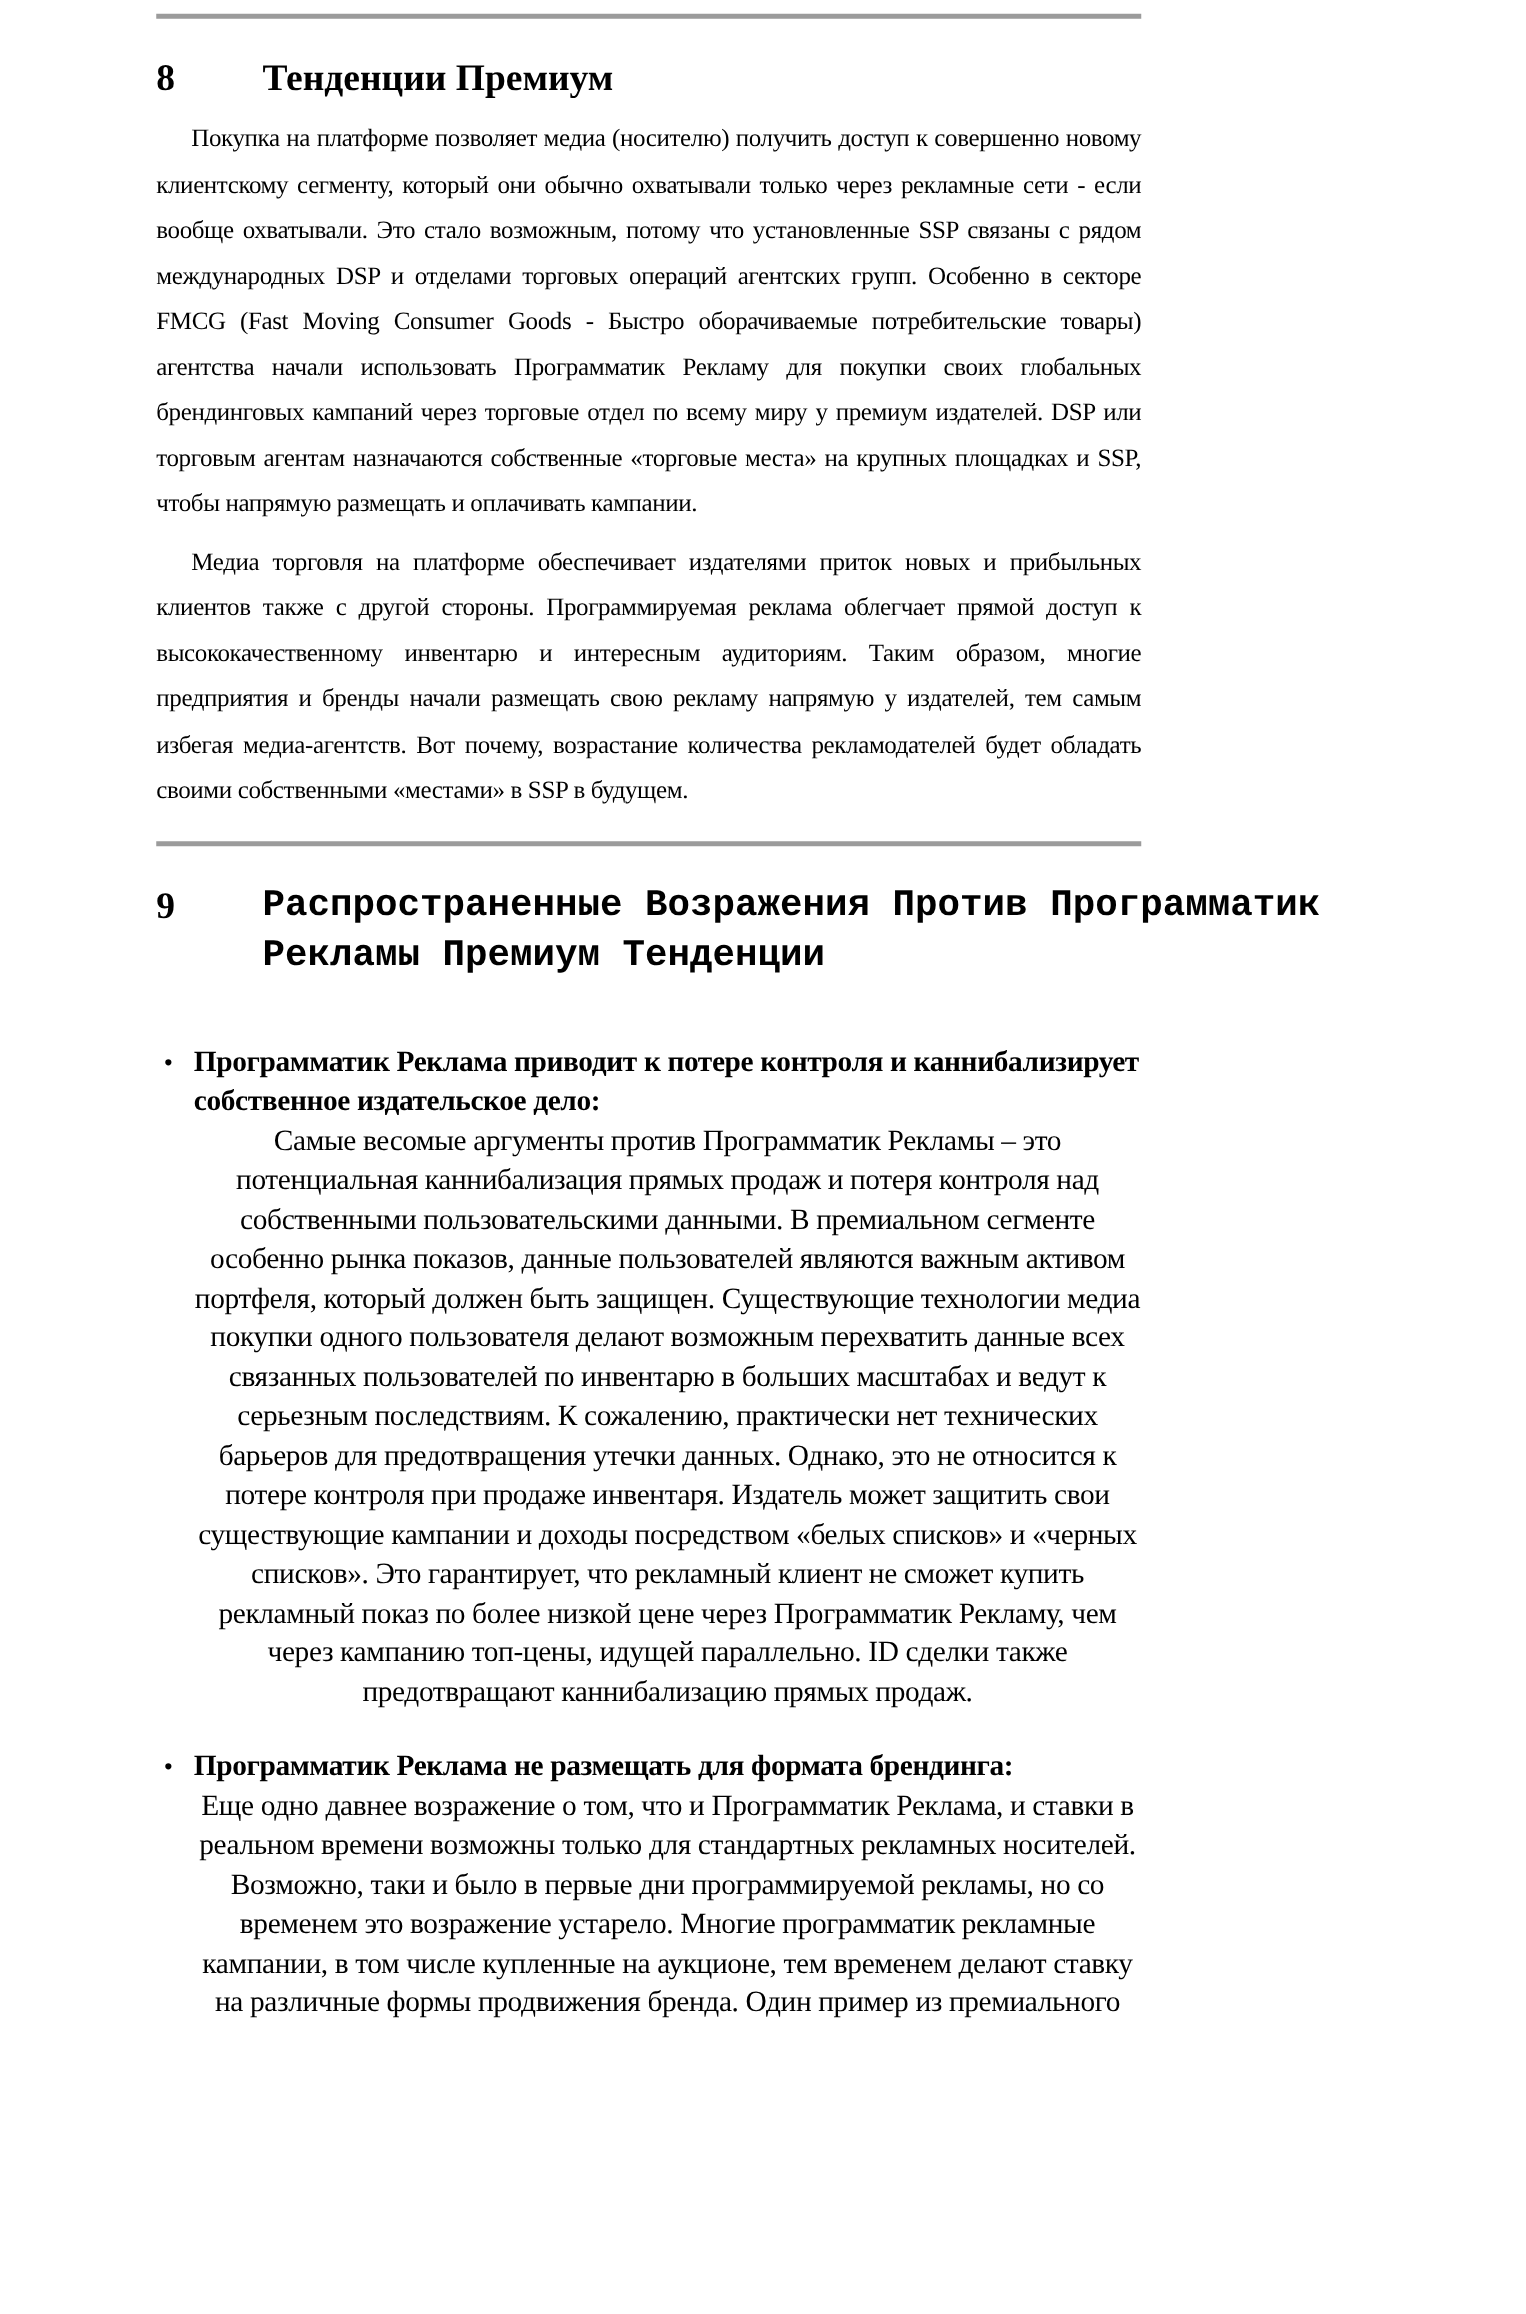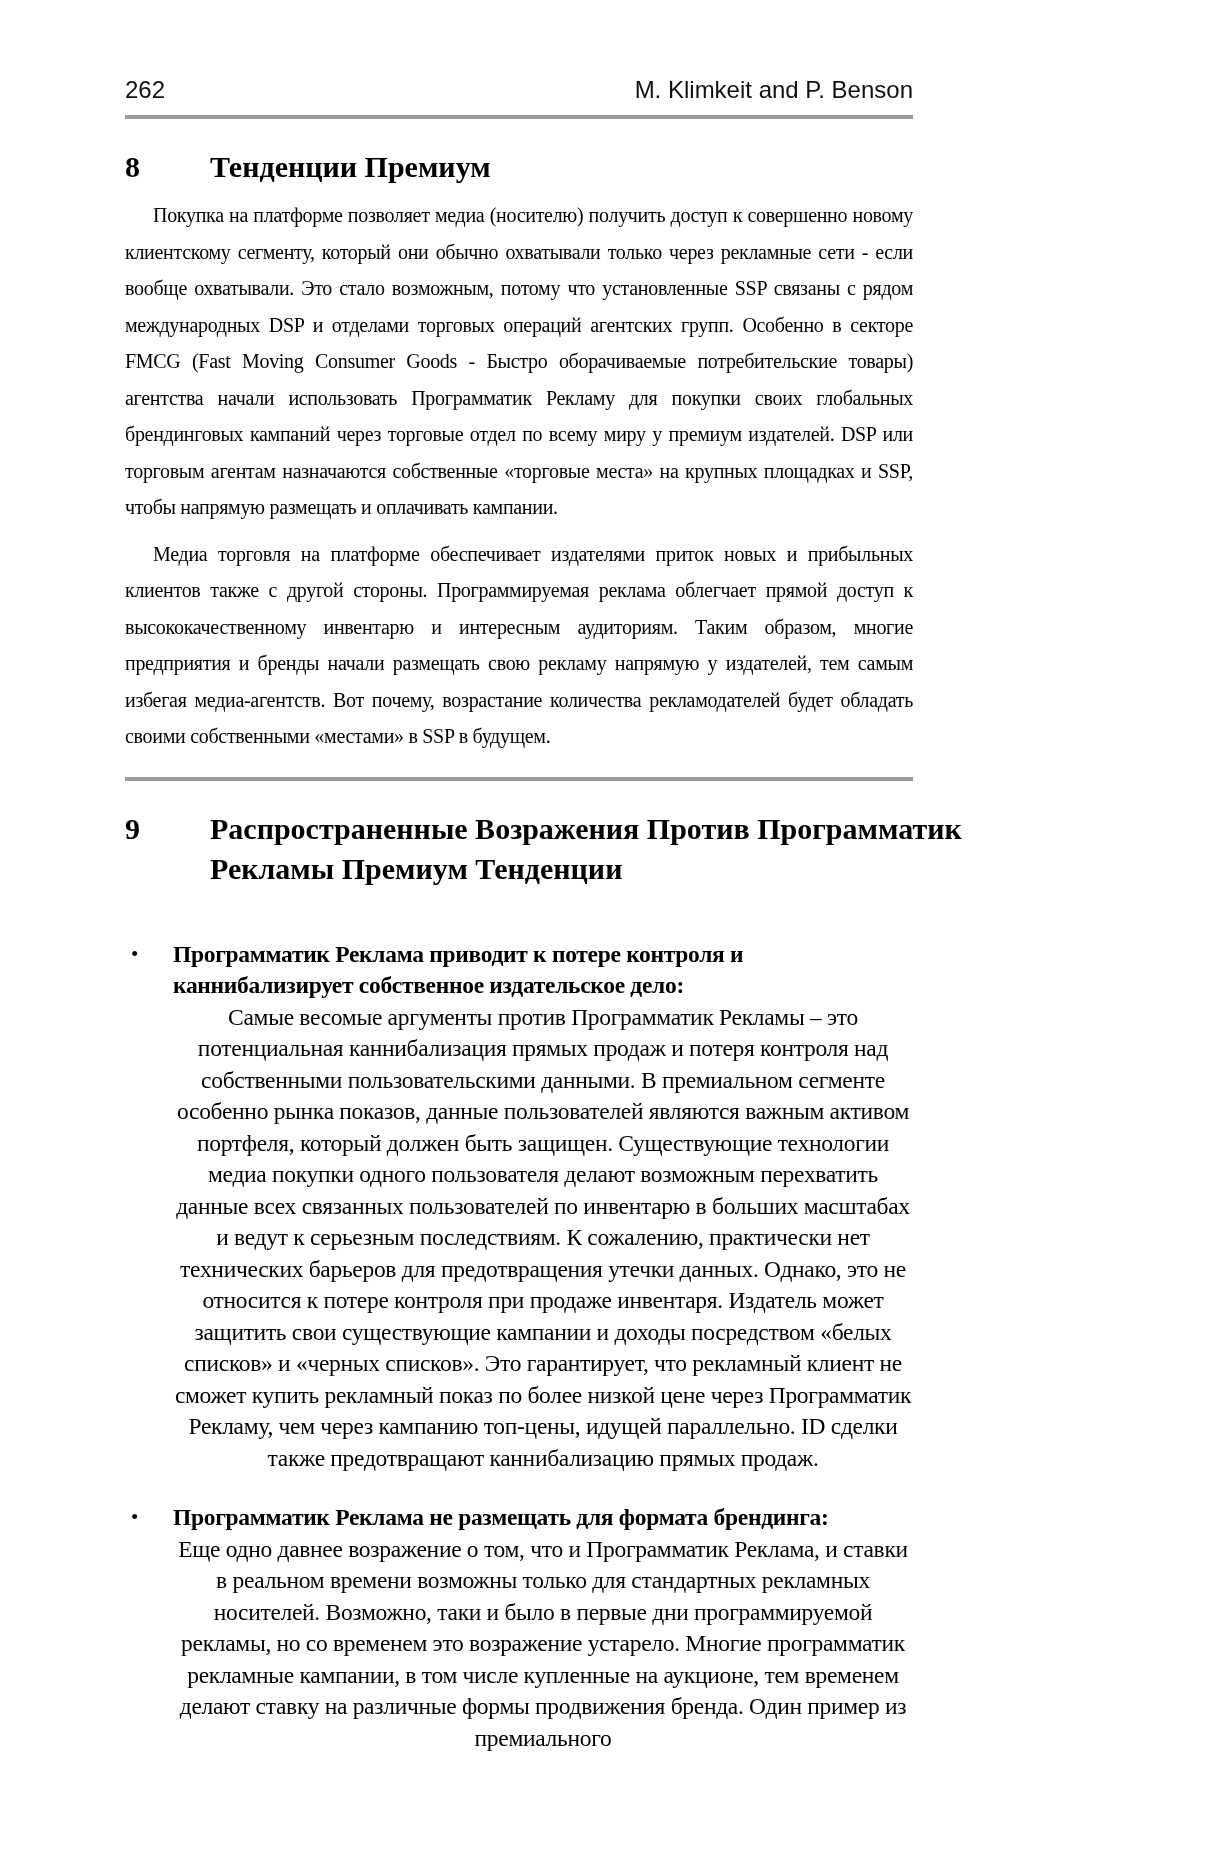--- a/index.html
+++ b/index.html
@@ -36,21 +36,21 @@
   
   .sec-heading {
     display:flex;
     align-items:flex-start;
     margin-top:28px;
     font-weight:bold;
     font-size:30px;
     line-height:40px;
   }
   .sec-num { width:85px; flex:0 0 85px; }
-  .sec-title-lines div { white-space:nowrap; }
+  .sec-title-lines div { white-space:nowrap;font-family:Liberation Mono, monospace; }
   
   .para {
     margin:10px 0 0 0;
     font-size:20px;
     line-height:36.5px;
     letter-spacing:-0.3px;
     text-align:justify;
     text-align-last:left;
     text-indent:28px;
   }
@@ -58,34 +58,30 @@
   .bullets { margin-top:50px; }
   .bullet {
     display:flex;
     margin-top:28px;
     font-size:23.5px;
     line-height:31.5px;
     letter-spacing:-0.3px;
   }
   .bullet:first-child { margin-top:0; }
   .marker { flex:0 0 30px; padding-left:6px; box-sizing:border-box; font-size:21px; }
-  .btext { flex:1 1 auto;margin-left:18px; }
+  .btext { flex:1 1 auto; }
   .bhead { font-weight:bold; }
   .bbody { text-align:center; }
 </style>
 </head>
 <body>
 
 <div class="page">
   <div class="content">
 
-    <div class="header">
-      <span>262</span>
-      <span>M. Klimkeit and P. Benson</span>
-    </div>
     <div class="rule"></div>
 
     <div class="sec-heading">
       <span class="sec-num">8</span>
       <span class="sec-title">Тенденции Премиум</span>
     </div>
 
     <p class="para">Покупка на платформе позволяет медиа (носителю) получить доступ к совершенно новому клиентскому сегменту, который они обычно охватывали только через рекламные сети - если вообще охватывали. Это стало возможным, потому что установленные SSP связаны с рядом международных DSP и отделами торговых операций агентских групп. Особенно в секторе FMCG (Fast Moving Consumer Goods - Быстро оборачиваемые потребительские товары) агентства начали использовать Программатик Рекламу для покупки своих глобальных брендинговых кампаний через торговые отдел по всему миру у премиум издателей. DSP или торговым агентам назначаются собственные «торговые места» на крупных площадках и SSP, чтобы напрямую размещать и оплачивать кампании.</p>
     <p class="para">Медиа торговля на платформе обеспечивает издателями приток новых и прибыльных клиентов также с другой стороны. Программируемая реклама облегчает прямой доступ к высококачественному инвентарю и интересным аудиториям. Таким образом, многие предприятия и бренды начали размещать свою рекламу напрямую у издателей, тем самым избегая медиа-агентств. Вот почему, возрастание количества рекламодателей будет обладать своими собственными «местами» в SSP в будущем.</p>
 

